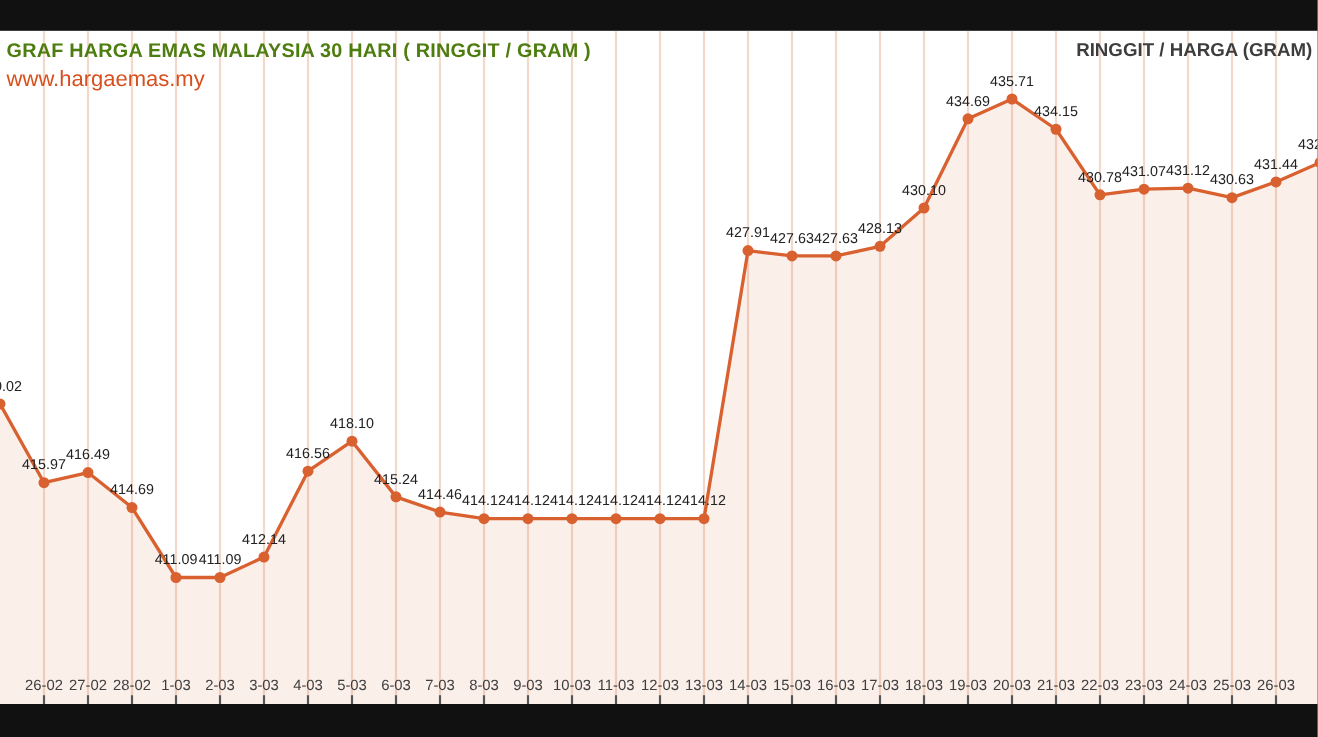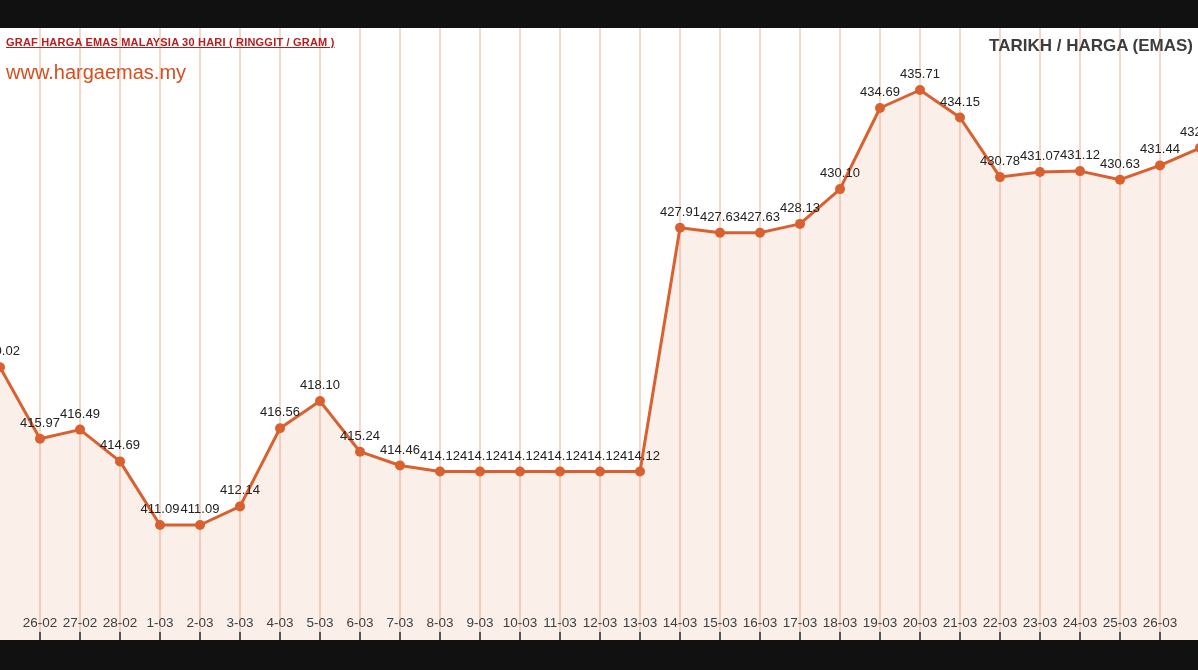--- a/index.html
+++ b/index.html
@@ -7,23 +7,22 @@
     position:relative; width:1198px; height:670px;
     background:#ffffff; overflow:hidden;
     font-family:"Liberation Sans", sans-serif;
   }
   .frame-bar { position:absolute; left:0; width:1198px; background:#111111; }
   #top-bar    { top:0; height:28px; }
   #bottom-bar { top:640px; height:30px; }
   #chart-svg  { position:absolute; top:28px; left:0; }
   #chart-title {
     position:absolute; left:6px; top:36px;
-    font-size:11px; font-weight:bold; color:#b91c1c; letter-spacing:0.2px;
+    font-size:18px; font-weight:bold; color:#4d7c0f; letter-spacing:0.2px;
     white-space:nowrap;
-    text-decoration:underline;
   }
   #site-link {
     position:absolute; left:6px; top:61px;
     font-size:20px; font-weight:normal; color:#d84e1c; text-decoration:none;
     white-space:nowrap; cursor:pointer;
   }
   #axis-header {
     position:absolute; right:5px; top:36px;
     font-size:17px; font-weight:bold; color:#3d3d3d; white-space:nowrap;
   }
@@ -187,17 +186,17 @@
       <circle cx="1120" cy="151.7" r="5" fill="#d9602f"></circle>
       <text x="1120" y="139.7" text-anchor="middle" class="pt-label">430.63</text>
       <circle cx="1160" cy="137.4" r="5" fill="#d9602f"></circle>
       <text x="1160" y="125.4" text-anchor="middle" class="pt-label">431.44</text>
       <circle cx="1200" cy="119.9" r="5" fill="#d9602f"></circle>
       <text x="1200" y="107.9" text-anchor="middle" class="pt-label">432.43</text>
     </svg>
 
   <div id="chart-title">GRAF HARGA EMAS MALAYSIA 30 HARI ( RINGGIT / GRAM )</div>
   <a id="site-link">www.hargaemas.my</a>
-  <div id="axis-header">TARIKH / HARGA (EMAS)</div>
+  <div id="axis-header">RINGGIT / HARGA (GRAM)</div>
 
   <div id="bottom-bar" class="frame-bar"></div>
 
 </div>
 
 </body></html>

